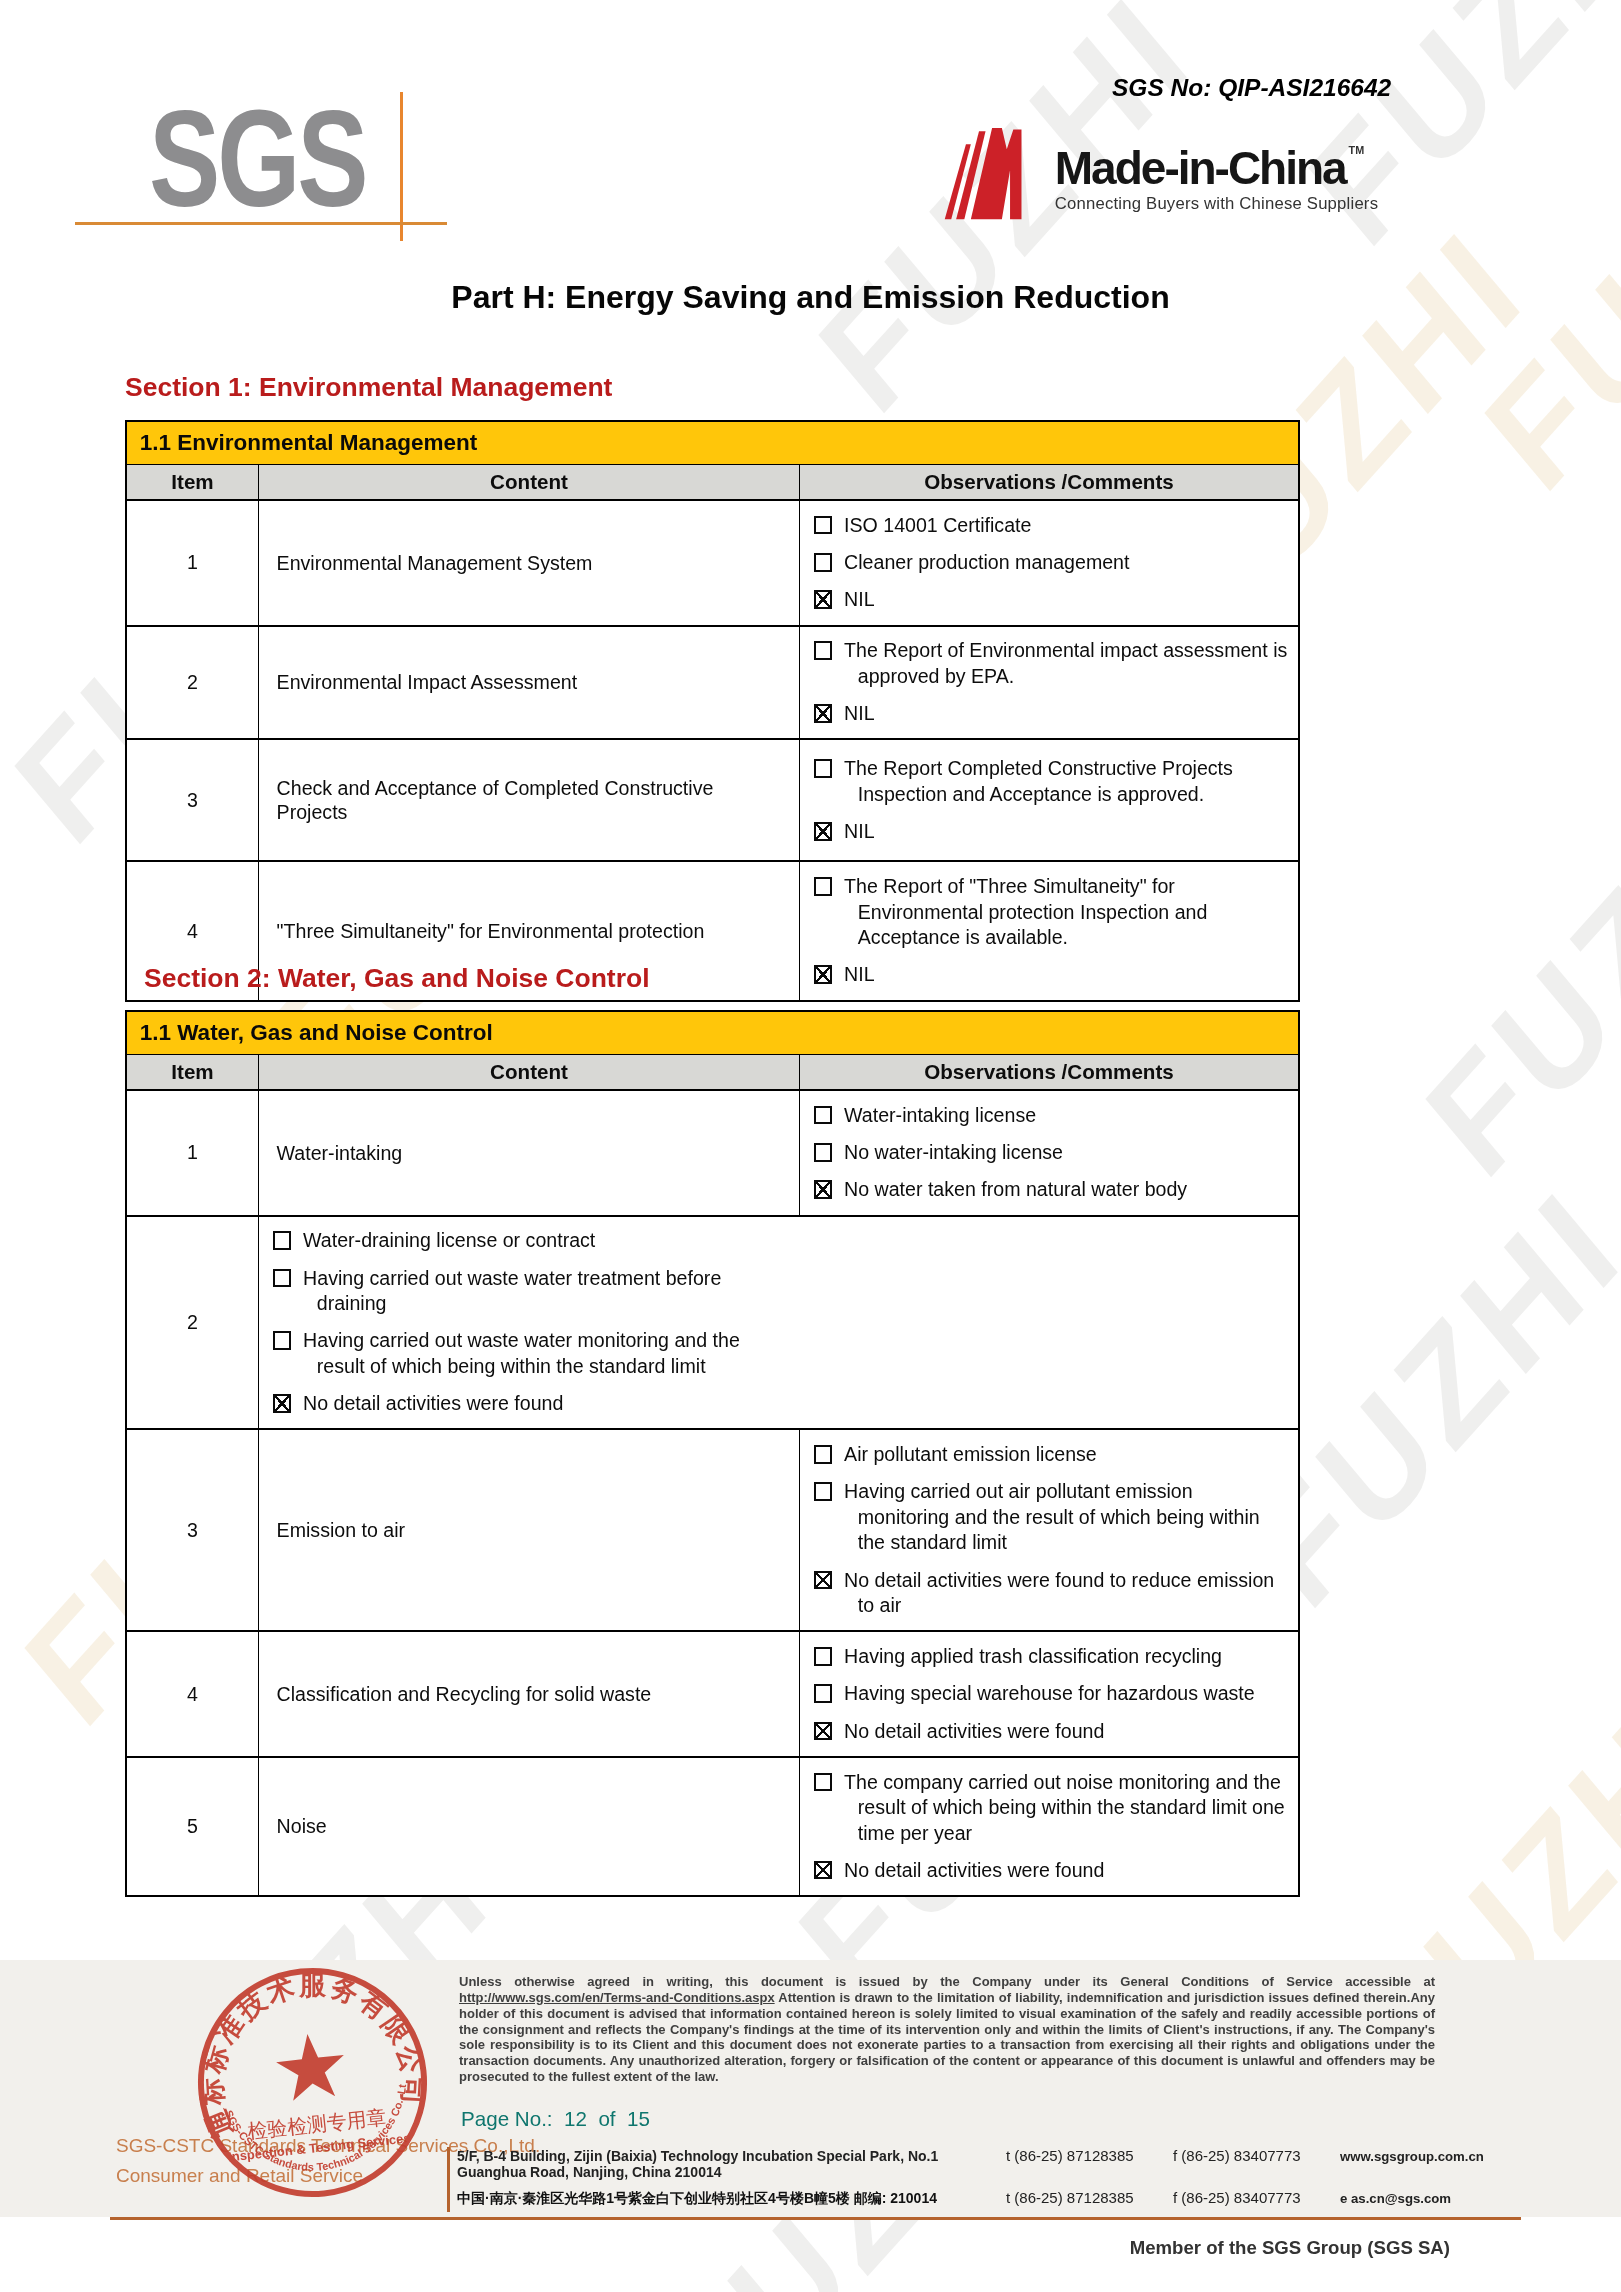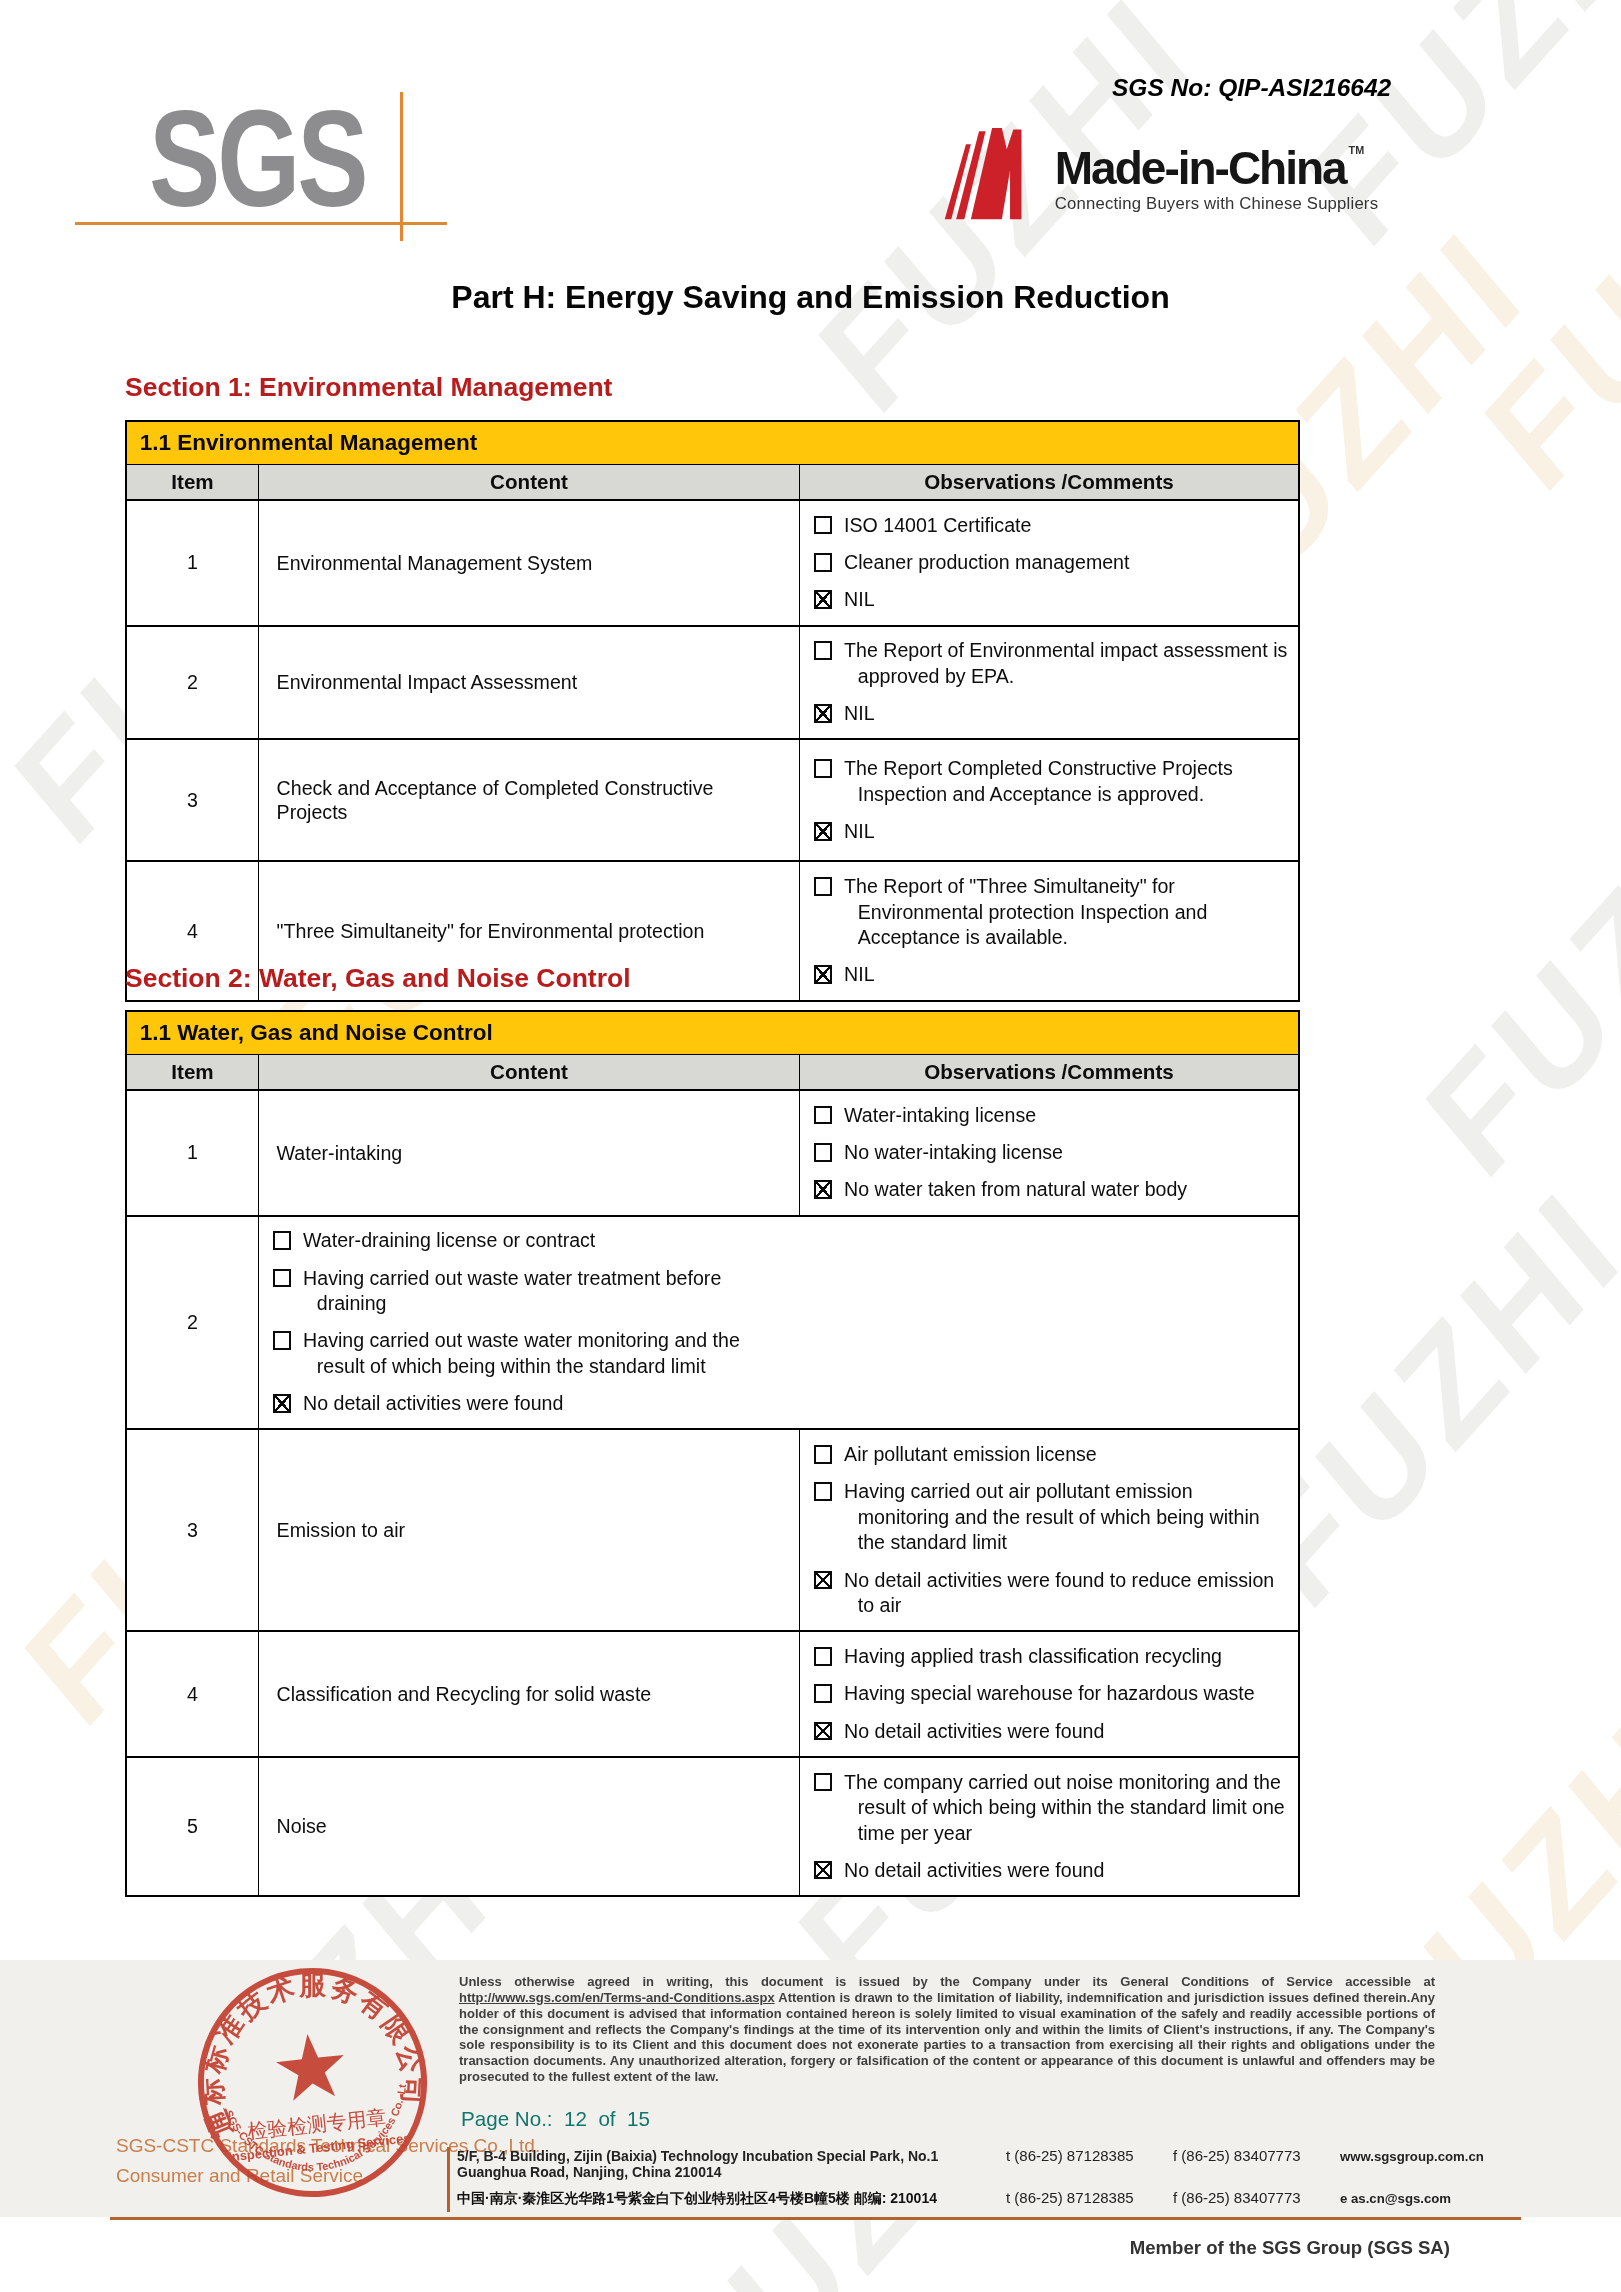--- a/index.html
+++ b/index.html
@@ -175,21 +175,21 @@
         <span class="optlabel w500">The Report of "Three Simultaneity" for Environmental protection Inspection and Acceptance is available.</span>
       </div>
       <div class="opt">
         <span class="cb checked"></span>
         <span class="optlabel">NIL</span>
       </div>
     </div>
   </div>
 </div>
 
-<div class="abs sec-heading" style="top:963px;">Section 2: Water, Gas and Noise Control</div>
+<div class="abs sec-heading" style="top:963px;margin-left:19px;">Section 2: Water, Gas and Noise Control</div>
 
 <div class="abs rtable" style="top:1010px;">
   <div class="ttitle">1.1 Water, Gas and Noise Control</div>
   <div class="thead">
     <div>Item</div>
     <div>Content</div>
     <div>Observations /Comments</div>
   </div>
 
   <div class="trow" style="min-height:122px;">

